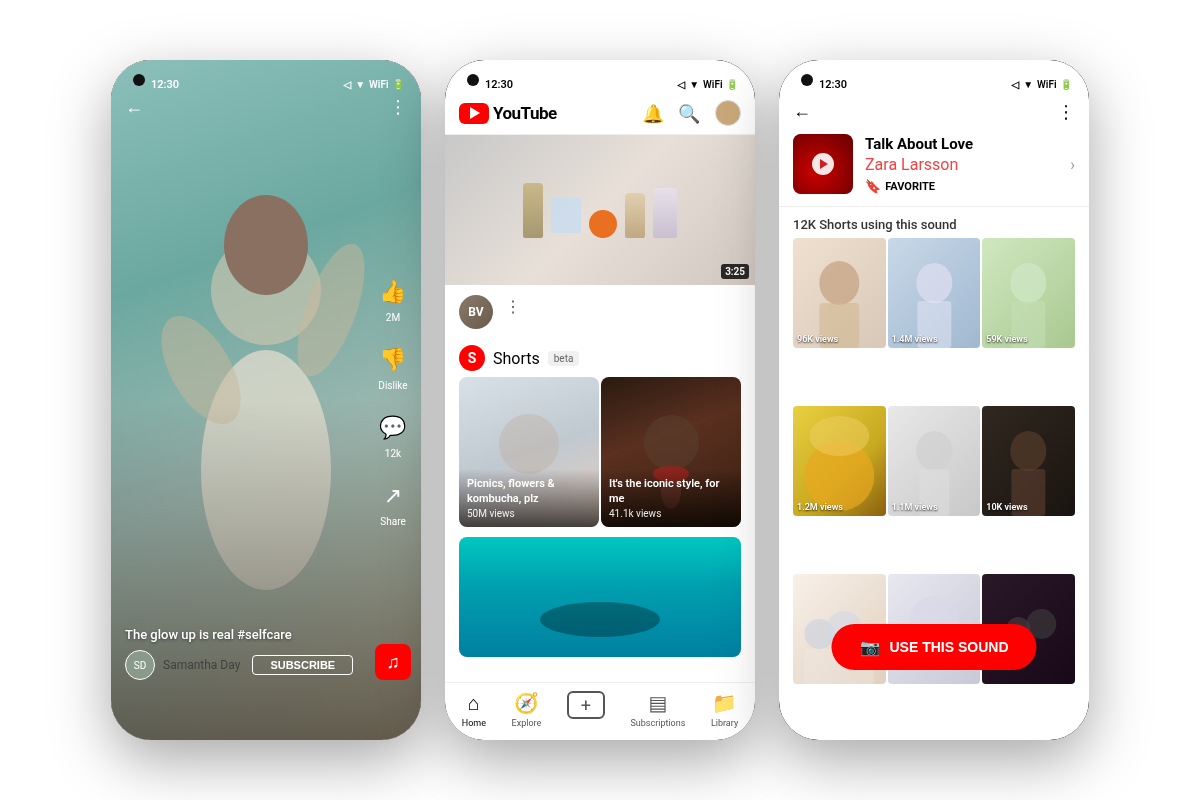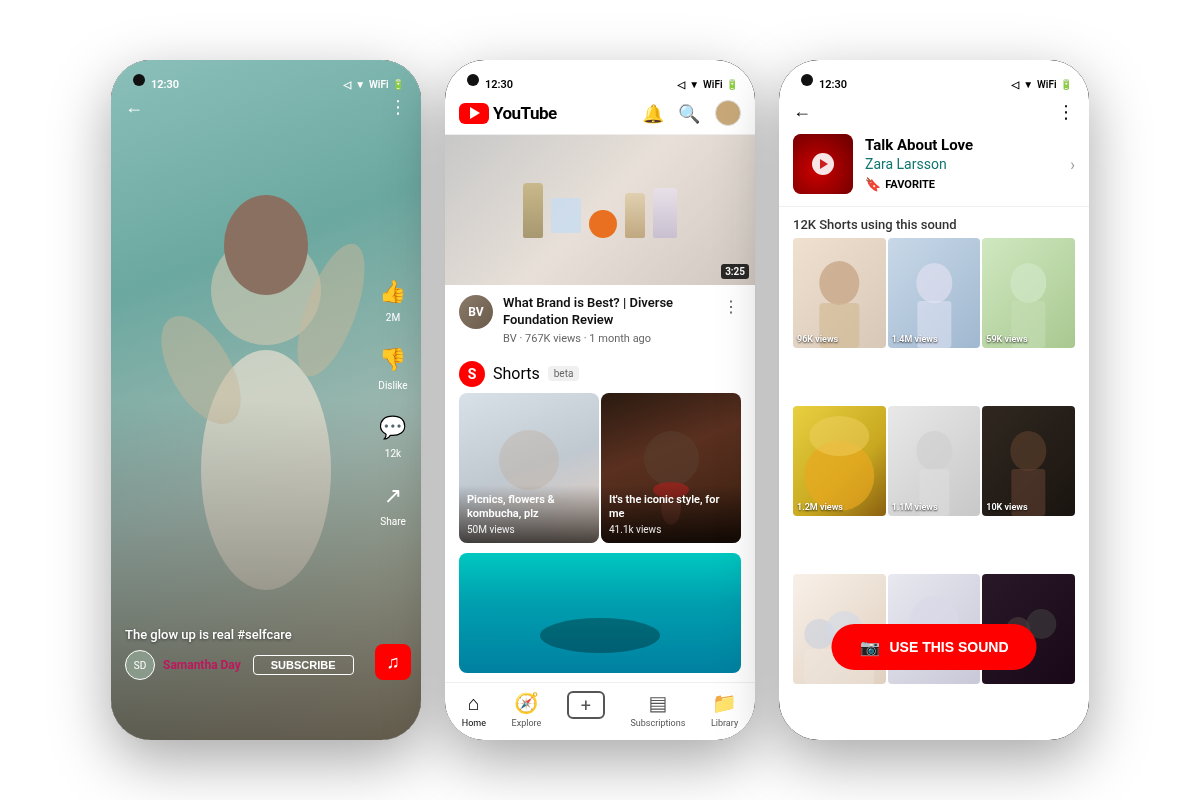--- a/index.html
+++ b/index.html
@@ -153,23 +153,23 @@
       border: 1.5px solid #fff;
       overflow: hidden;
       display: flex;
       align-items: center;
       justify-content: center;
       color: #fff;
       font-size: 10px;
     }
 
     .channel-name {
-      color: #be185d;
+      color: #404040;
       font-size: 12px;
-      font-weight: 700;
+      font-weight: 400;
     }
 
     .subscribe-btn {
       background: transparent;
       border: 1.5px solid #fff;
       color: #fff;
       font-size: 11px;
       font-weight: 700;
       padding: 3px 17px;
       border-radius: 4px;
@@ -531,22 +531,22 @@
     }
 
     .sound-title {
       font-size: 15px;
       font-weight: 700;
       color: #000;
       margin-bottom: 2px;
     }
 
     .sound-artist {
-      font-size: 14px;
-      color: #0f766e;
+      font-size: 16px;
+      color: #ef4444;
       margin-bottom: 5px;
     }
 
     .sound-favorite {
       display: flex;
       align-items: center;
       gap: 4px;
       font-size: 11px;
       font-weight: 700;
       color: #000;
@@ -801,24 +801,20 @@
           <div class="thumb-orange"></div>
           <div class="thumb-bottle" style="height:45px;background:linear-gradient(180deg,#e0d0b0,#c0a880);"></div>
           <div style="width:24px;height:50px;background:linear-gradient(180deg,#e8e0e8,#c8c0d0);border-radius:4px 4px 2px 2px;"></div>
         </div>
       </div>
       <div class="thumb-duration">3:25</div>
     </div>
 
     <div class="yt-video-meta">
       <div class="video-channel-thumb">BV</div>
-      <div class="video-info">
-        <div class="video-title">What Brand is Best? | Diverse Foundation Review</div>
-        <div class="video-sub">BV · 767K views · 1 month ago</div>
-      </div>
       <div class="video-more">⋮</div>
     </div>
 
     <div class="yt-shorts-header">
       <div class="shorts-icon">
         <span style="color:#fff;font-size:14px;font-weight:700;">S</span>
       </div>
       <span class="shorts-label">Shorts</span>
       <span class="shorts-beta">beta</span>
     </div>

